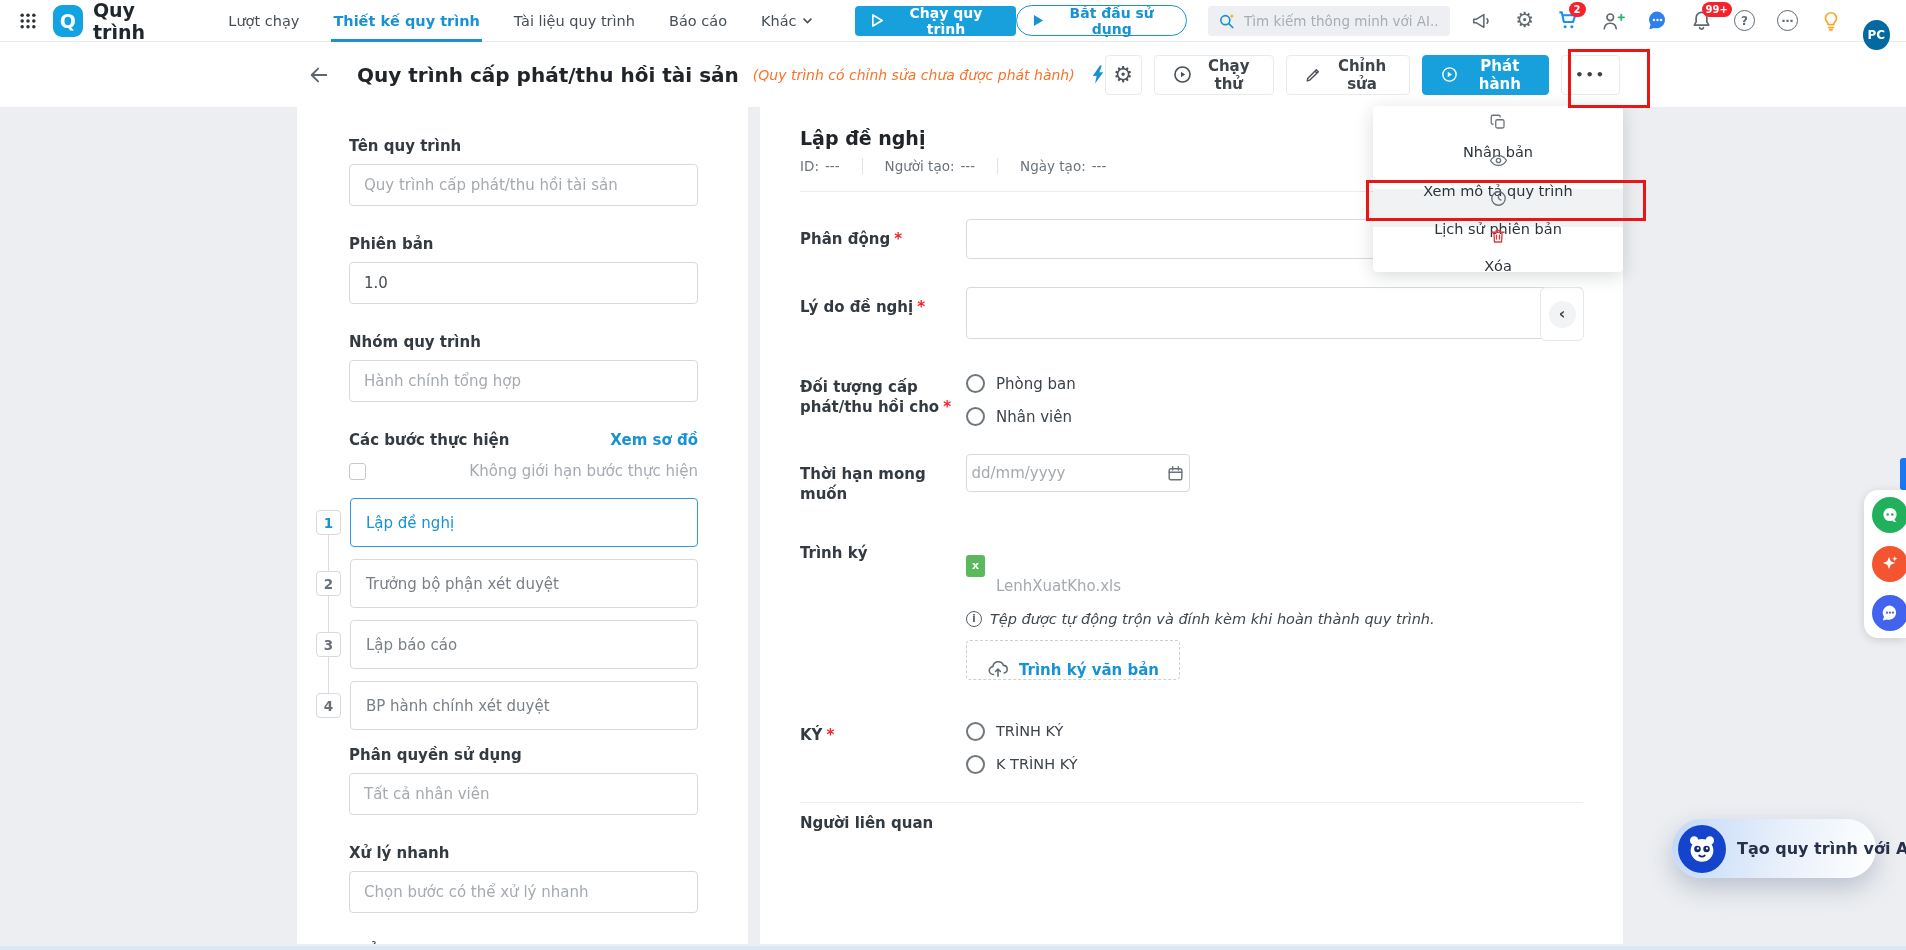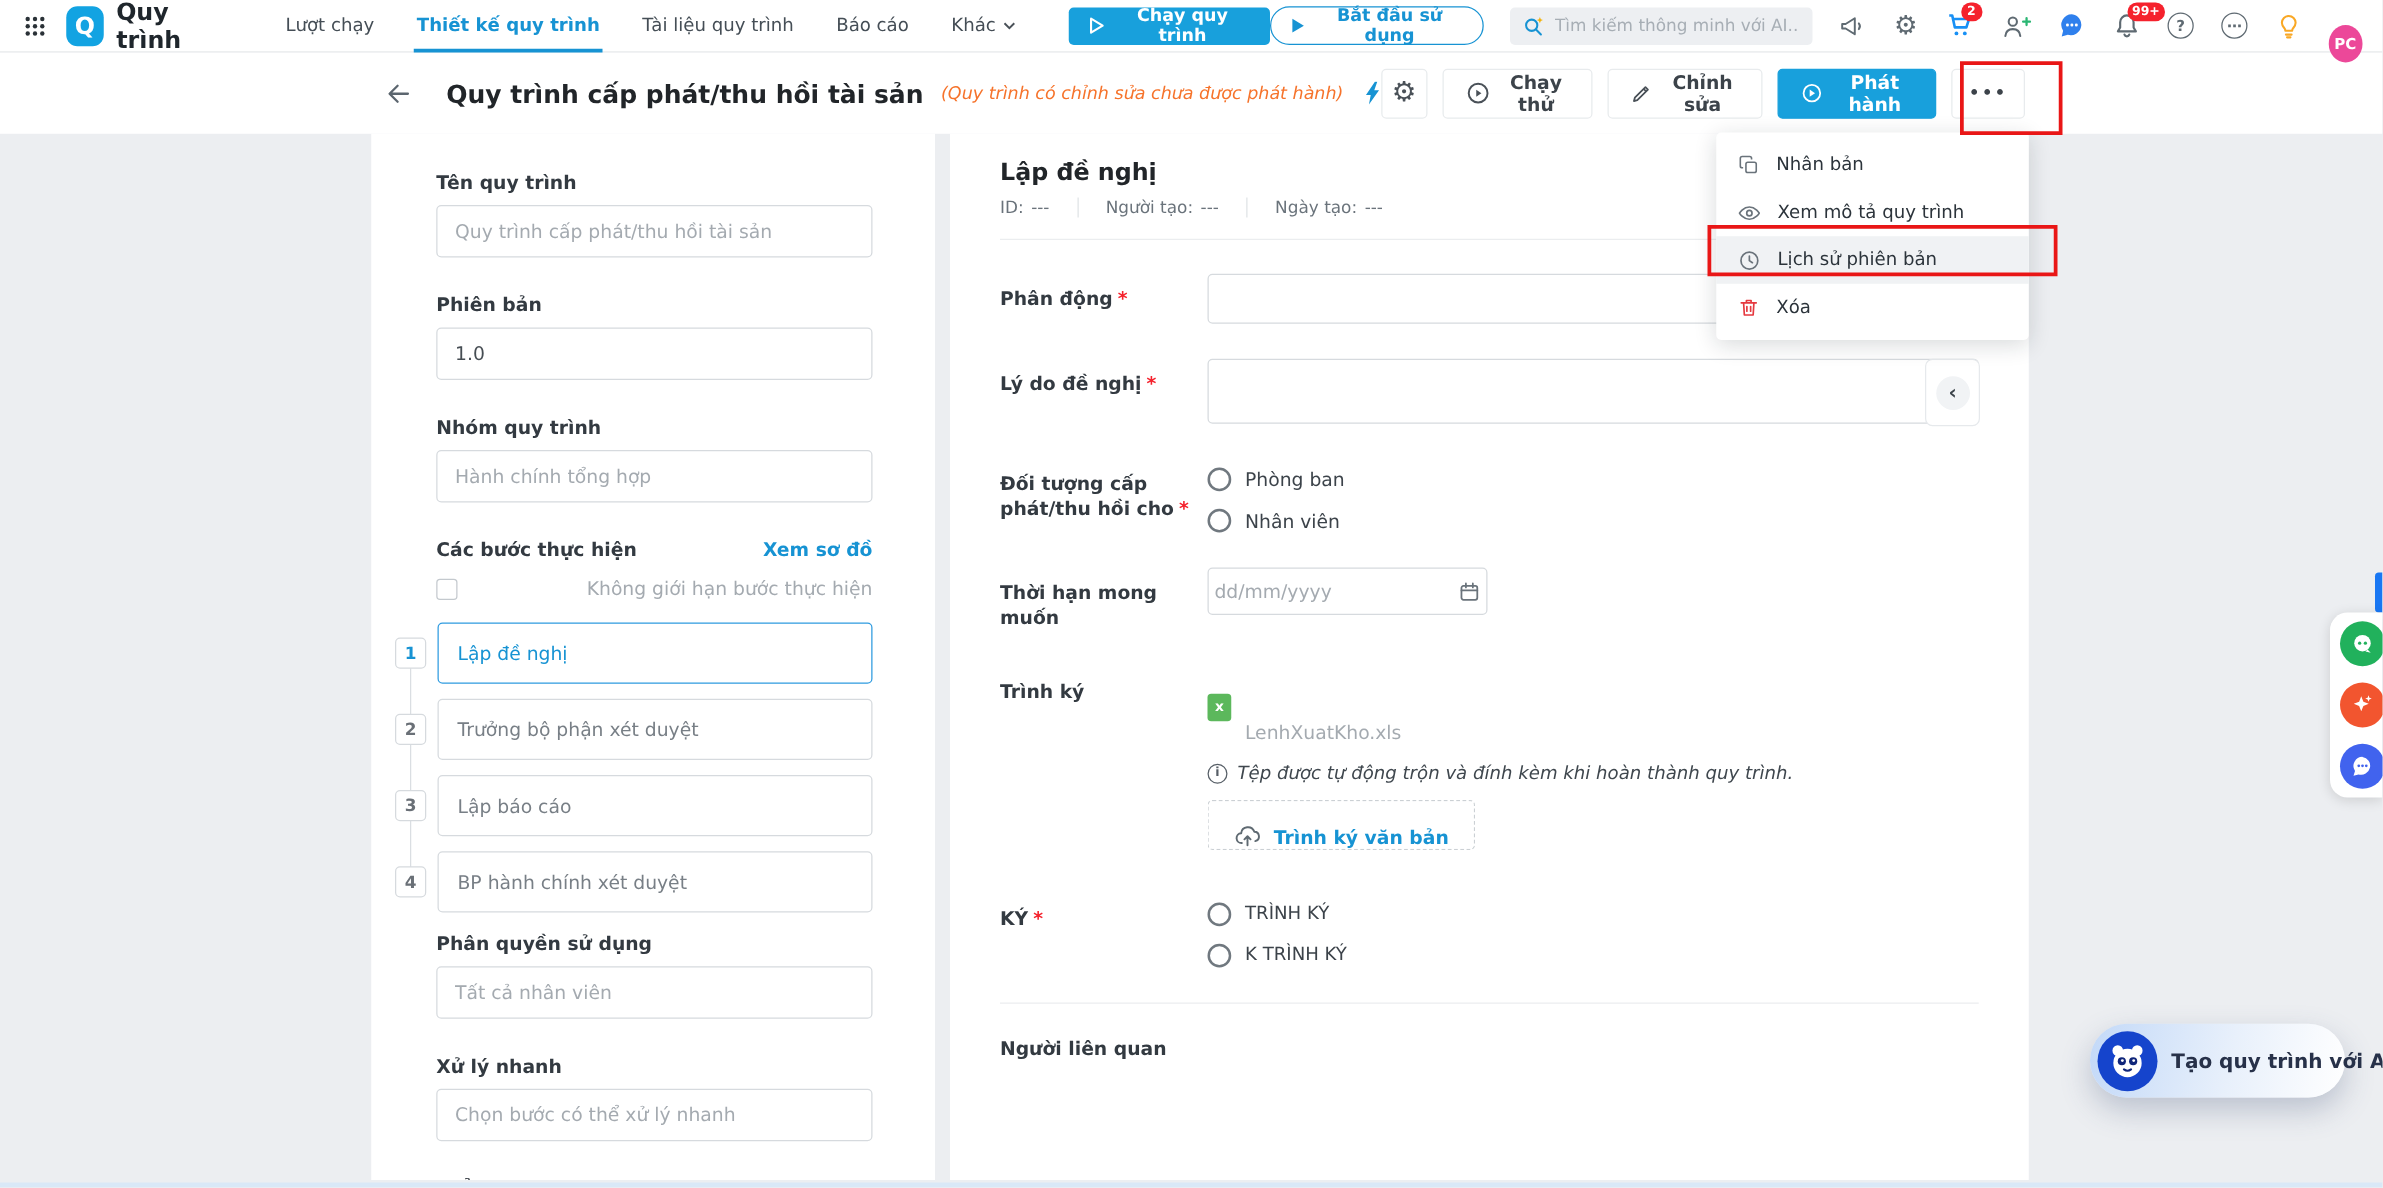--- a/index.html
+++ b/index.html
@@ -30,21 +30,21 @@
     font-weight:bold;font-size:14px;display:flex;align-items:center;gap:9px;padding:0 16px;cursor:pointer;font-family:inherit;}
   .search-box{width:262px;height:30px;background:#EDEFF2;border-radius:4px;display:flex;align-items:center;gap:8px;padding:0 10px;}
   .search-box input{border:none;background:transparent;outline:none;font-family:inherit;font-size:13.5px;color:#5B646C;width:100%;}
   .search-box input::placeholder{color:#A7AEB5;}
   .icon-btn{position:relative;width:24px;height:24px;display:flex;align-items:center;justify-content:center;cursor:pointer;}
   .badge{position:absolute;top:-7px;left:12px;min-width:17px;height:15px;background:#F5222D;color:#fff;
     font-size:10px;font-weight:bold;border-radius:8px;display:flex;align-items:center;justify-content:center;padding:0 4px;white-space:nowrap;}
   .circle-glyph{width:21px;height:21px;border:1.8px solid #5F6A72;border-radius:50%;color:#5F6A72;
     font-size:12px;font-weight:bold;display:flex;align-items:center;justify-content:center;line-height:1;}
   .gear-glyph{font-size:21px;color:#5F6A72;line-height:1;}
-  .avatar{width:30px;height:30px;border-radius:50%;background:#ec4899;color:#fff;font-size:12px;font-weight:bold;
+  .avatar{width:30px;height:30px;border-radius:50%;background:#0369a1;color:#fff;font-size:12px;font-weight:bold;
     display:flex;align-items:center;justify-content:center;cursor:pointer;margin-top:28px;}
 
   
   .pagehead{position:absolute;top:42px;left:0;right:0;height:65px;background:#fff;display:flex;align-items:center;
     padding:0 286px 0 305px;z-index:20;}
   .back-btn{width:28px;height:28px;display:flex;align-items:center;justify-content:center;cursor:pointer;margin-right:24px;flex-shrink:0;}
   .page-title{font-size:20px;font-weight:bold;color:#212529;white-space:nowrap;}
   .page-notice{font-size:14px;font-style:italic;color:#F6732B;margin-left:14px;white-space:nowrap;}
   .flash{margin-left:16px;flex-shrink:0;}
   .head-actions{margin-left:auto;display:flex;align-items:center;gap:12px;}
@@ -109,26 +109,26 @@
   .file-row{display:flex;align-items:center;gap:11px;margin-bottom:16px;margin-top:4px;}
   .xls-icon{width:19px;height:22px;background:#5CB85C;border-radius:3px;color:#fff;font-size:11px;font-weight:bold;
     display:flex;align-items:center;justify-content:center;}
   .file-name{font-size:15px;color:#A4AAB0;cursor:pointer;margin-top:40px;}
   .note-row{display:flex;align-items:center;gap:8px;font-size:14.5px;font-style:italic;color:#3F474E;margin-bottom:13px;}
   .info-glyph{width:16px;height:16px;border:1.5px solid #565E66;border-radius:50%;color:#565E66;font-size:10px;font-weight:bold;
     display:flex;align-items:center;justify-content:center;font-style:normal;flex-shrink:0;}
   .dash-btn{height:40px;border:1px dashed #CBD0D4;border-radius:4px;background:#fff;display:inline-flex;align-items:flex-end;
     gap:10px;padding:0 20px;font-size:15px;font-weight:600;color:#1793D3;cursor:pointer;font-family:inherit;}
   .m-divider2{border-top:1px solid #EBEDEF;margin-top:2px;}
-  .related-label{font-size:15px;font-weight:bold;color:#333A41;margin-top:27px;}
+  .related-label{font-size:15px;font-weight:bold;color:#333A41;margin-top:11px;}
 
   
   .ctx-menu{position:absolute;left:1373px;top:106px;width:250px;background:#fff;border-radius:4px;
     box-shadow:0 4px 18px rgba(20,30,40,.16);padding:7px 0;z-index:50;}
-  .ctx-item{height:38px;display:flex;align-items:center;gap:13px;padding:0 17px;font-size:14.5px;color:#2C343B;cursor:pointer;}
+  .ctx-item{height:38px;display:flex;align-items:center;gap:13px;padding:0 17px;font-size:14.5px;color:#2C343B;cursor:pointer;flex-direction:column;}
   .ctx-item.hl{background:#F0F2F4;}
 
   
   .anno{position:absolute;border:3px solid #E91616;z-index:60;pointer-events:none;}
   .anno-more{left:1568px;top:49px;width:82px;height:59px;}
   .anno-item{left:1366px;top:180px;width:280px;height:41px;}
 
   
   .blue-sliver{position:absolute;right:0;top:458px;width:6px;height:32px;background:#1977F3;border-radius:3px 0 0 3px;z-index:40;}
   .float-dock{position:absolute;right:0;top:490px;width:42px;height:148px;background:#fff;border-radius:14px 0 0 14px;

